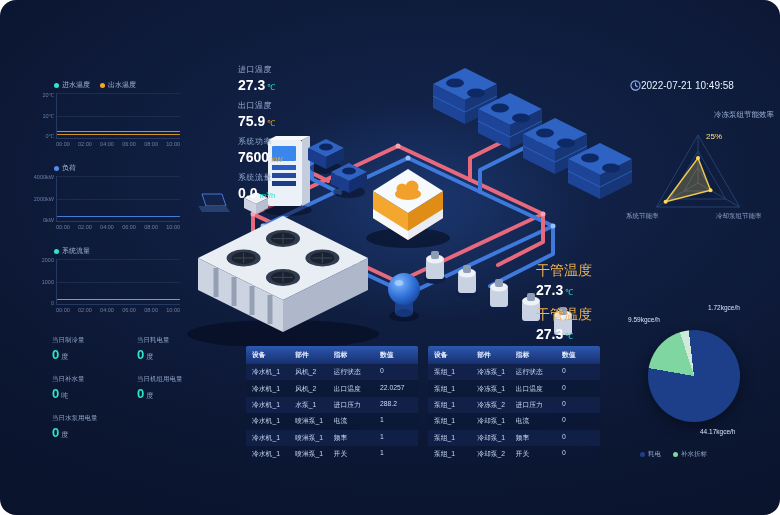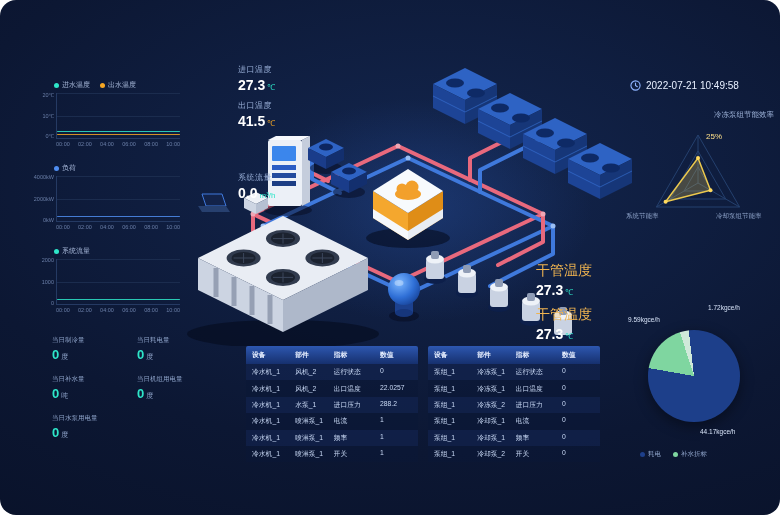--- a/index.html
+++ b/index.html
@@ -34,21 +34,21 @@
   .ptlab{font-size:14px;color:#f0b450}
   .ptval{font-size:14px;font-weight:bold;color:#fff;margin-top:2px}
 
   
   .stats{position:absolute;left:52px;top:336px;width:158px;display:grid;grid-template-columns:1fr 1fr;gap:13px 12px}
   .slab{font-size:6.5px;color:#8ea3c9;white-space:nowrap}
   .sval{font-size:13px;font-weight:bold;color:#2ee6c9;margin-top:2px}
   .su{font-size:7px;color:#8ea3c9;font-weight:normal;margin-left:2px}
 
   
-  .timestamp{position:absolute;left:630px;top:80px;display:flex;align-items:center;gap:5px;color:#e8f0ff;font-size:10px}
+  .timestamp{position:absolute;left:630px;top:80px;display:flex;align-items:center;color:#e8f0ff;font-size:10px}
 
   
   .radar-wrap{position:absolute;left:624px;top:110px;width:150px;height:152px}
   .rtitle{text-align:right;font-size:7.5px;color:#9db2d8;margin-bottom:1px}
   .rlabel{position:absolute;font-size:6.5px;color:#8ea3c9;white-space:nowrap}
   .rvalue{position:absolute;font-size:8px;color:#ffe08a}
 
   
   .pie-wrap{position:absolute;left:626px;top:298px;width:150px;height:172px}
   .plab{position:absolute;font-size:6.5px;color:#d6e2f7;white-space:nowrap}
@@ -318,21 +318,25 @@
       <span>10:00</span>
     </div>
   </div>
 
   <div class="metric" style="top:64px">
     <div class="mlab">进口温度</div>
     <div class="mval"><span>27.3</span><span class="munit u-t">℃</span></div>
   </div>
   <div class="metric" style="top:100px">
     <div class="mlab">出口温度</div>
-    <div class="mval"><span>41.5</span><span class="munit u-o">℃</span></div>
+    <div class="mval"><span>75.9</span><span class="munit u-o">℃</span></div>
+  </div>
+  <div class="metric" style="top:136px">
+    <div class="mlab">系统功率</div>
+    <div class="mval"><span>7600</span><span class="munit u-o">kW</span></div>
   </div>
   <div class="metric" style="top:172px">
     <div class="mlab">系统流量</div>
     <div class="mval"><span>0.0</span><span class="munit u-t">m³/h</span></div>
   </div>
 
   <div class="pipe-temp" style="top:262px">
     <div class="ptlab">干管温度</div>
     <div class="ptval"><span>27.3</span><span class="munit u-t">℃</span></div>
   </div>

